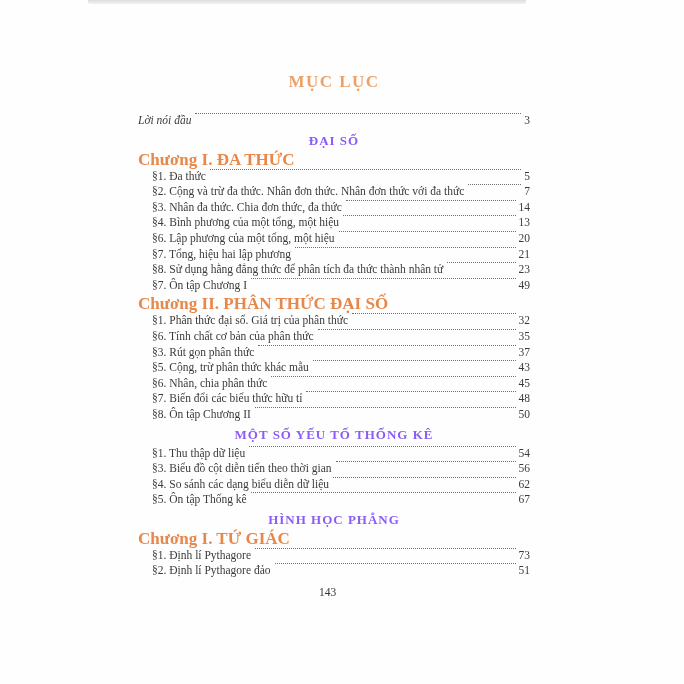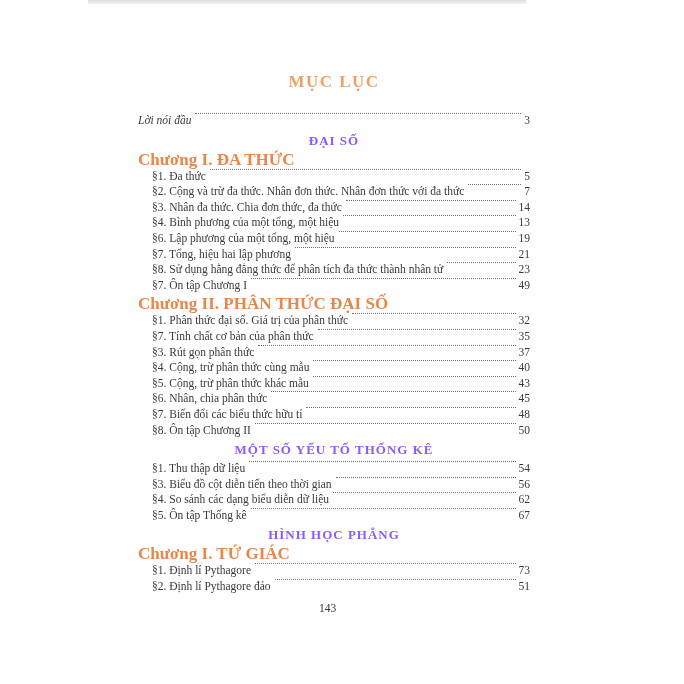--- a/index.html
+++ b/index.html
@@ -105,21 +105,21 @@
           <span class="pg">14</span>
         </div>
         <div class="row-entry">
           <span class="lbl">§4. Bình phương của một tổng, một hiệu</span>
           <span class="leader"></span>
           <span class="pg">13</span>
         </div>
         <div class="row-entry">
           <span class="lbl">§6. Lập phương của một tổng, một hiệu</span>
           <span class="leader"></span>
-          <span class="pg">19</span>
+          <span class="pg">20</span>
         </div>
         <div class="row-entry">
           <span class="lbl">§7. Tổng, hiệu hai lập phương</span>
           <span class="leader"></span>
           <span class="pg">21</span>
         </div>
         <div class="row-entry">
           <span class="lbl">§8. Sử dụng hằng đẳng thức để phân tích đa thức thành nhân tử</span>
           <span class="leader"></span>
           <span class="pg">23</span>
@@ -129,33 +129,28 @@
           <span class="leader"></span>
           <span class="pg">49</span>
         </div>
         <div class="row-chapter">Chương II. PHÂN THỨC ĐẠI SỐ</div>
         <div class="row-entry">
           <span class="lbl">§1. Phân thức đại số. Giá trị của phân thức</span>
           <span class="leader"></span>
           <span class="pg">32</span>
         </div>
         <div class="row-entry">
-          <span class="lbl">§7. Tính chất cơ bản của phân thức</span>
+          <span class="lbl">§6. Tính chất cơ bản của phân thức</span>
           <span class="leader"></span>
           <span class="pg">35</span>
         </div>
         <div class="row-entry">
           <span class="lbl">§3. Rút gọn phân thức</span>
           <span class="leader"></span>
           <span class="pg">37</span>
-        </div>
-        <div class="row-entry">
-          <span class="lbl">§4. Cộng, trừ phân thức cùng mẫu</span>
-          <span class="leader"></span>
-          <span class="pg">40</span>
         </div>
         <div class="row-entry">
           <span class="lbl">§5. Cộng, trừ phân thức khác mẫu</span>
           <span class="leader"></span>
           <span class="pg">43</span>
         </div>
         <div class="row-entry">
           <span class="lbl">§6. Nhân, chia phân thức</span>
           <span class="leader"></span>
           <span class="pg">45</span>

